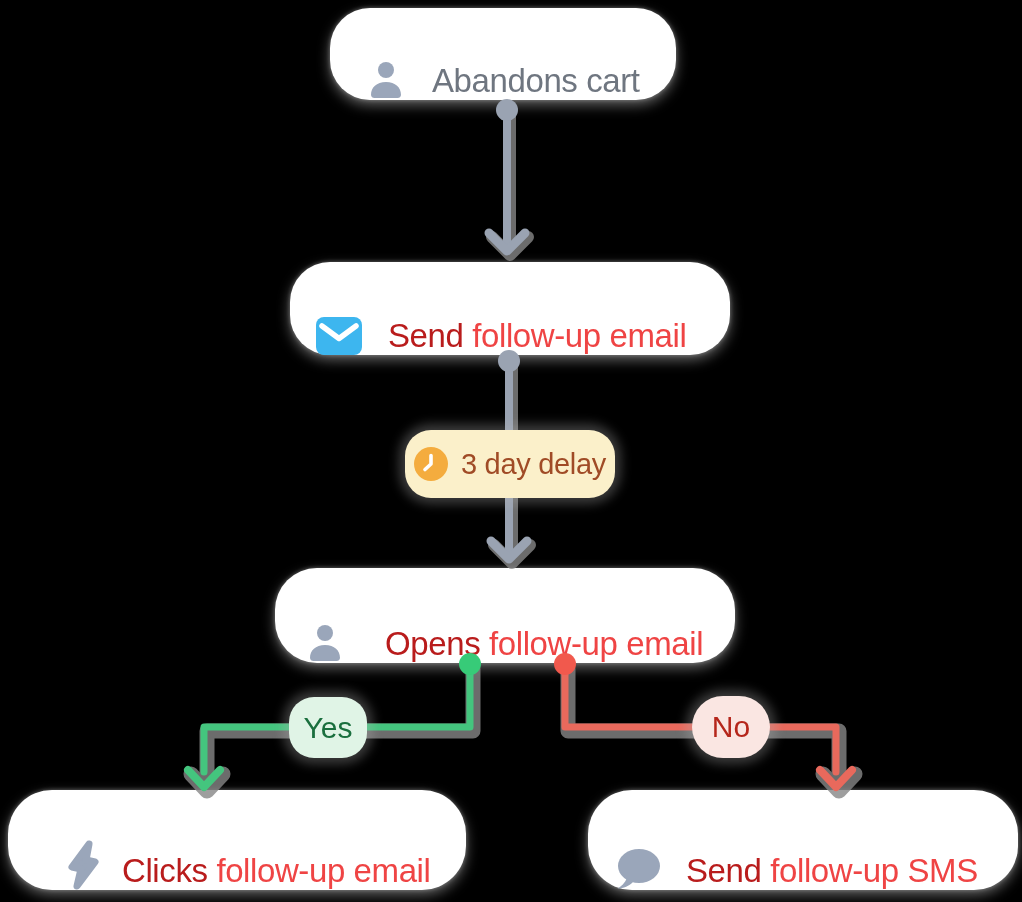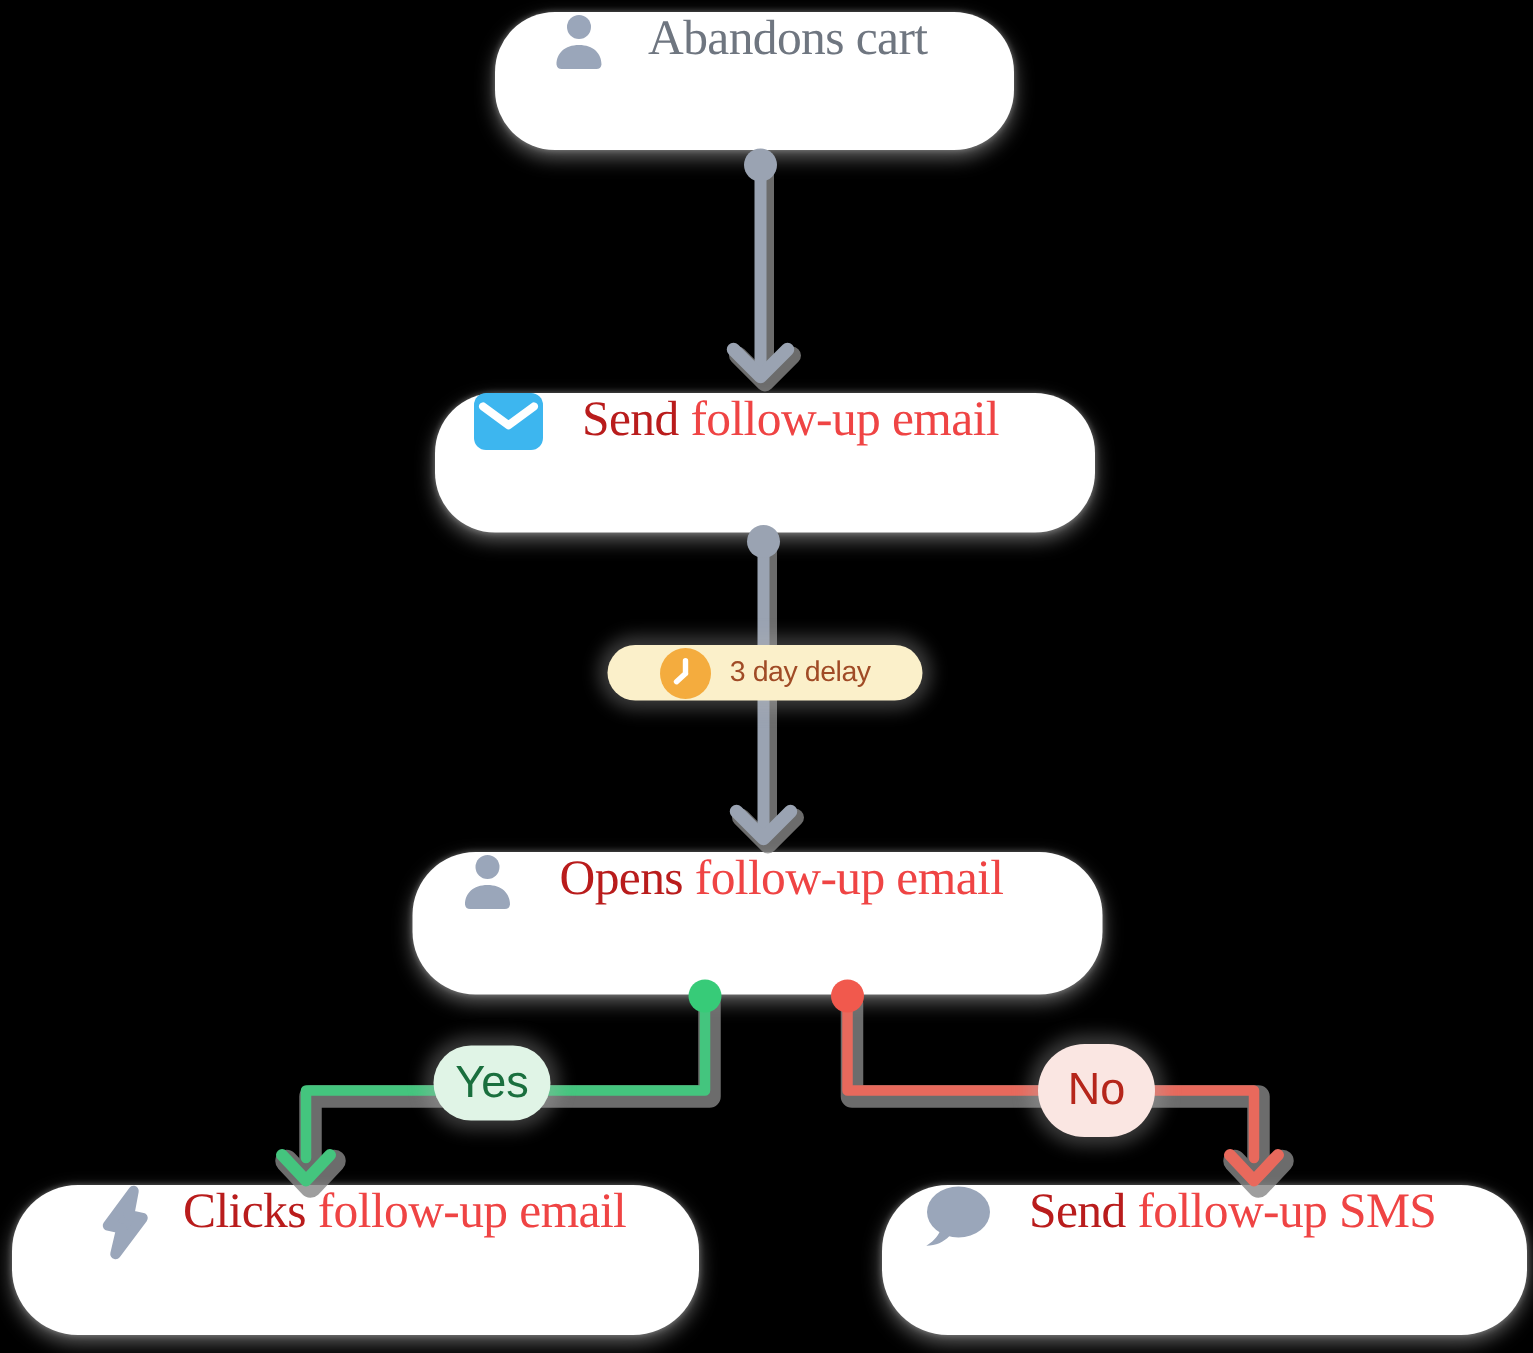--- a/index.html
+++ b/index.html
@@ -1,38 +1,38 @@
 <!DOCTYPE html>
 <html><head>
 <meta charset="utf-8">
 <style>
   html,body{margin:0;padding:0;background:#000;}
   .canvas{position:relative;width:1022px;height:902px;background:#000;overflow:hidden;
           font-family:"Liberation Sans","DejaVu Sans",sans-serif;}
   svg.connectors{position:absolute;left:0;top:0;width:1022px;height:902px;z-index:2;pointer-events:none;}
-  .node{position:absolute;background:#fff;display:flex;align-items:flex-start;z-index:1;
-        box-shadow:0 5px 13px rgba(195,195,195,.5), 0 0 4px rgba(160,160,160,.55);font-family:Liberation Serif, serif;}
+  .node{position:absolute;background:#fff;display:flex;align-items:flex-end;z-index:1;
+        box-shadow:0 5px 13px rgba(195,195,195,.5), 0 0 4px rgba(160,160,160,.55);}
   .node .label{font-size:33px;font-weight:500;letter-spacing:-.4px;color:#20242B;display:flex;}
   .node .label span{white-space:pre;}
   .t-muted{color:#6F7680;}
   .t-dark{color:#b91c1c;}
   .t-accent{color:#ef4444;}
   .icon{display:flex;align-items:center;justify-content:center;flex:0 0 auto;}
 
   .node-abandons{left:330px;top:8px;width:346px;height:92px;border-radius:40px;padding-left:36px;gap:26px;box-sizing:border-box;}
   .node-send-email{left:290px;top:262px;width:440px;height:93px;border-radius:40px;padding-left:26px;gap:26px;box-sizing:border-box;}
-  .node-opens{left:275px;top:568px;width:460px;height:95px;border-radius:42px;padding-left:30px;gap:28px;box-sizing:border-box;}
+  .node-opens{left:275px;top:568px;width:460px;height:95px;border-radius:42px;padding-left:30px;gap:40px;box-sizing:border-box;}
   .node-clicks{left:8px;top:790px;width:458px;height:100px;border-radius:44px;padding-left:54px;gap:16px;box-sizing:border-box;}
   .node-sms{left:588px;top:790px;width:430px;height:100px;border-radius:44px;padding-left:27px;gap:25px;box-sizing:border-box;}
 
   .pill{position:absolute;display:flex;align-items:center;justify-content:center;z-index:3;
         box-shadow:0 0 11px 6px rgba(185,185,185,.32);}
-  .delay-badge{left:405px;top:430px;width:210px;height:37px;border-radius:26px;background:#FBF0CA;
-        gap:13px;font-size:19px;font-weight:500;color:#A04B26;letter-spacing:-.3px;}
-  .yes-pill{left:289px;top:697px;width:78px;height:50px;border-radius:25px;background:#E0F4E6;
+  .delay-badge{left:405px;top:430px;width:210px;height:68px;border-radius:26px;background:#FBF0CA;
+        gap:13px;font-size:29px;font-weight:500;color:#A04B26;letter-spacing:-.3px;}
+  .yes-pill{left:289px;top:697px;width:78px;height:61px;border-radius:25px;background:#E0F4E6;
         font-size:30px;font-weight:500;color:#1A6F3E;}
   .no-pill{left:692px;top:696px;width:78px;height:62px;border-radius:31px;background:#FAE6E2;
         font-size:30px;font-weight:500;color:#B5261B;text-align:center;}
 
   .shadowline{opacity:.8;}
 </style>
 </head>
 <body>
 
 <div class="canvas">

